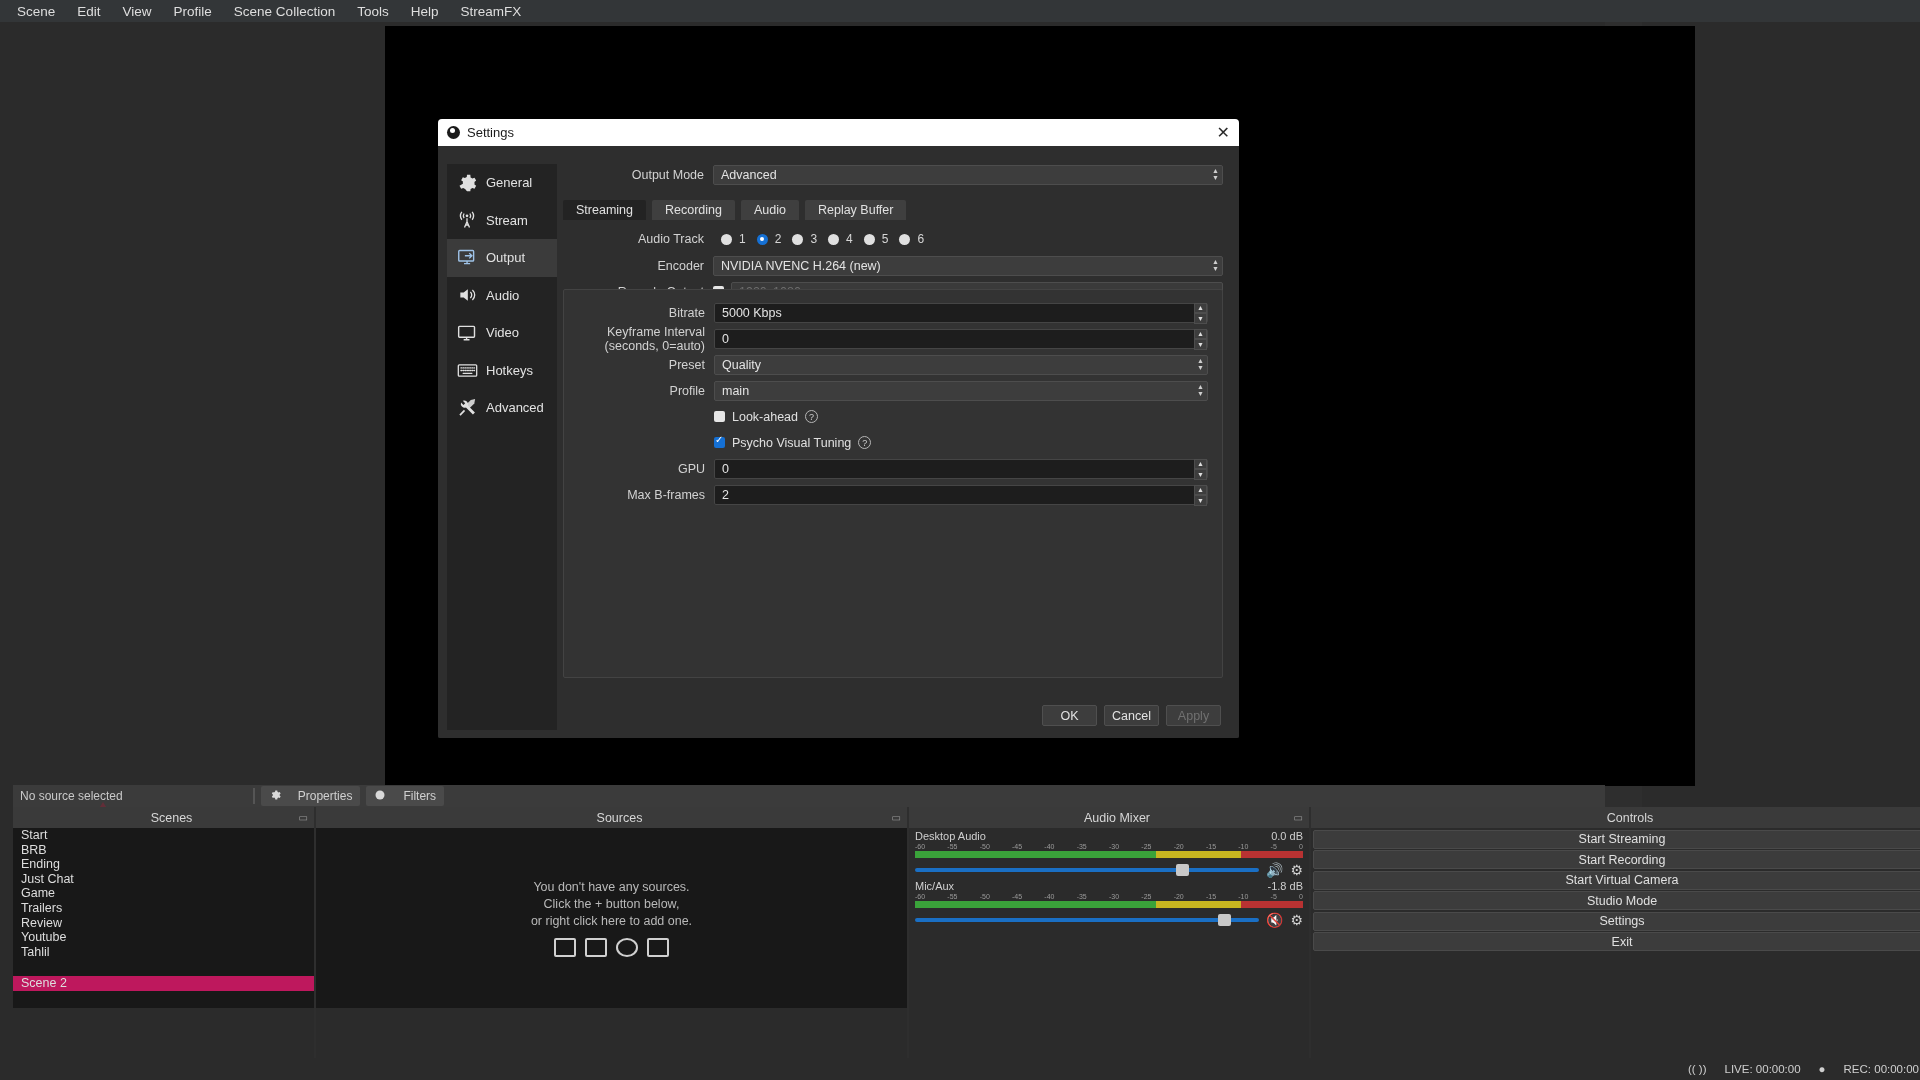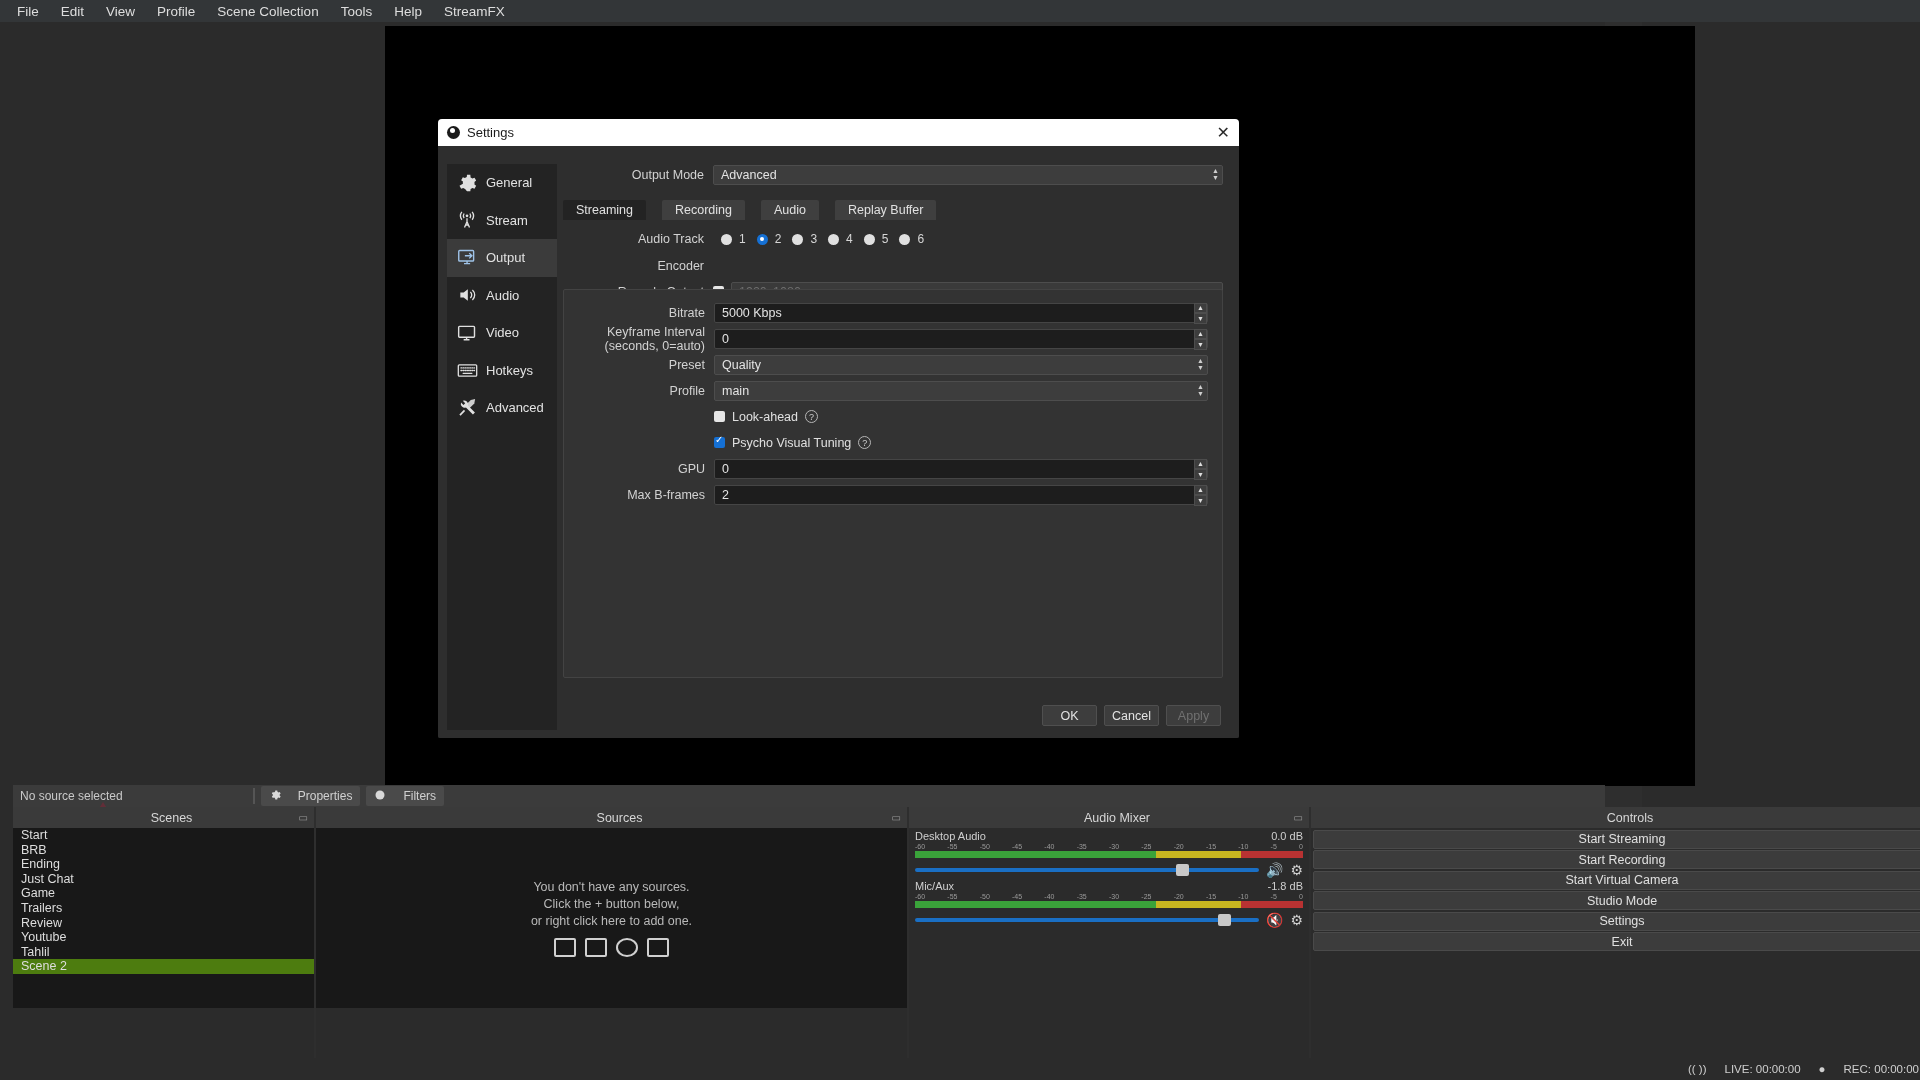--- a/index.html
+++ b/index.html
@@ -47,21 +47,21 @@
   }
   .dock-title .float-ico { position:absolute; right:6px; top:5px; font-size:10px; color:#9a9a9a; }
 
   #dock-scenes { left:0; width:301px; }
   #dock-sources { left:303px; width:591px; }
   #dock-mixer { left:896px; width:400px; }
   #dock-controls { left:1298px; width:622px; }
 
   .list-area { background:#181818; height:180px; overflow:hidden; position:relative; }
   .scene-row { height:14.6px; padding-left:8px; font-size:12.5px; color:#dedede; line-height:14.6px; }
-  .scene-row.selected { background:#4d7c0f; }
+  .scene-row.selected { background:#be185d;margin-top:17px; }
 
   .dock-footer {
     position:absolute; bottom:0; left:0; right:0; height:24px;
     background:#2b2b2b; display:flex; align-items:center; gap:10px; padding-left:8px;
   }
   .foot-ico { font-size:17px; color:#c9c9c9; line-height:1; }
 
   
   #sources-empty {
     background:#181818; height:180px; display:flex; flex-direction:column;
@@ -148,21 +148,21 @@
   }
   .spin {
     position:absolute; right:0; top:-1px; width:13px; height:21px;
     display:flex; flex-direction:column;
   }
   .spin div {
     flex:1; background:#3d3d3d; border:1px solid #4d4d4d; display:flex;
     align-items:center; justify-content:center; font-size:7px; color:#ddd; line-height:1;
   }
 
-  #tabs { display:flex; gap:16px; margin:15px 0 9px 0; }
+  #tabs { display:flex; gap:6px; margin:15px 0 9px 0; }
   .tab {
     height:20px; padding:0 13px; display:flex; align-items:center;
     font-size:12.5px; color:#e0e0e0; background:#3f3f3f; border-radius:2px 2px 0 0;
   }
   .tab.active { background:#232323; }
 
   #track-row { display:flex; align-items:center; height:20px; margin-bottom:6px; }
   .radios { display:flex; align-items:center; gap:3px; }
   .radio { width:11px; height:11px; border-radius:50%; background:#e0e0e0; margin-left:8px; }
   .radio.on { background:#1570d4; position:relative; }
@@ -195,21 +195,21 @@
     width:55px; height:21px; background:#3d3d3d; border:1px solid #4f4f4f;
     display:flex; align-items:center; justify-content:center; font-size:12.5px;
     color:#e2e2e2; border-radius:2px;
   }
   .dlg-btn.disabled { color:#707070; }
 </style>
 </head>
 <body>
 
 <div id="menubar">
-    <div class="menu-item">File</div>
+    <div class="menu-item">Scene</div>
     <div class="menu-item">Edit</div>
     <div class="menu-item">View</div>
     <div class="menu-item">Profile</div>
     <div class="menu-item">Scene Collection</div>
     <div class="menu-item">Tools</div>
     <div class="menu-item">Help</div>
     <div class="menu-item">StreamFX</div>
   </div>
 
 <div id="app-body">
@@ -509,20 +509,27 @@
             <span class="radio-lbl">4</span>
             <span class="radio"></span>
             <span class="radio-lbl">5</span>
             <span class="radio"></span>
             <span class="radio-lbl">6</span>
           </span>
       </div>
 
       <div class="row">
         <span class="row-label">Encoder</span>
+        <span class="combo">
+          <span>NVIDIA NVENC H.264 (new)</span>
+          <span class="arrows">
+              <span>▲</span>
+              <span>▼</span>
+            </span>
+        </span>
       </div>
 
       <div class="row">
         <span class="row-label">Rescale Output</span>
         <span class="checkbox" id="rescale-cb"></span>
         <span class="combo disabled">
           <span>1920x1080</span>
           <span class="arrows">
               <span>▼</span>
             </span>

